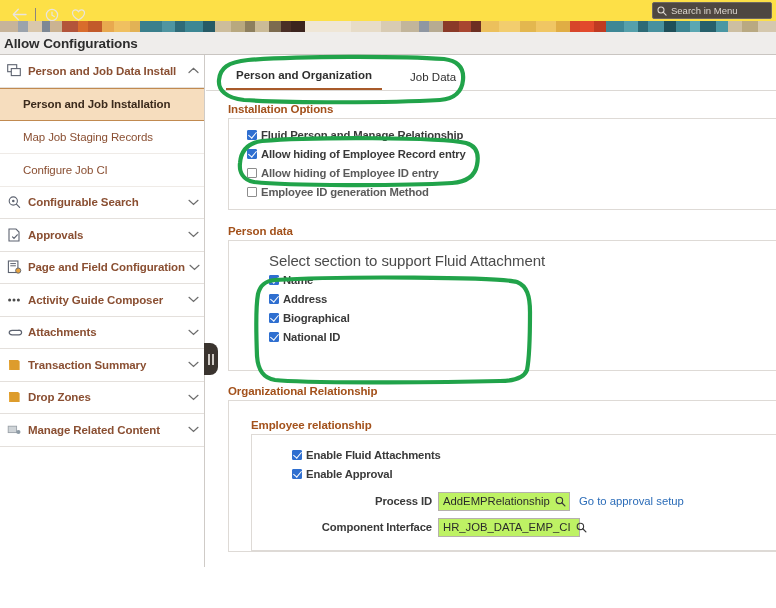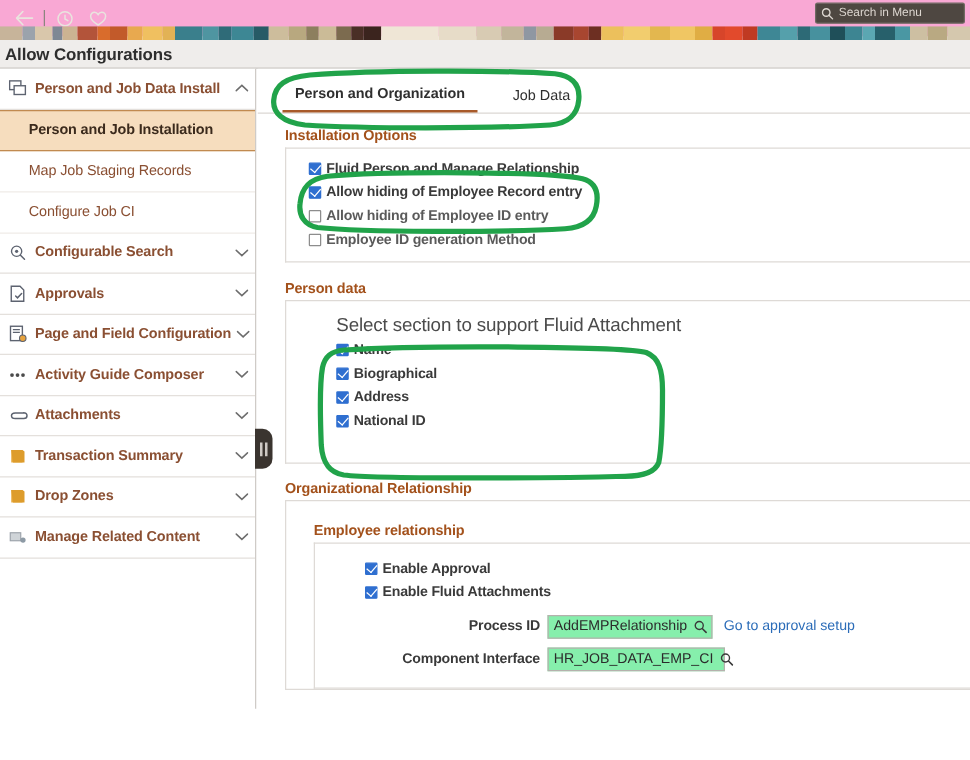--- a/index.html
+++ b/index.html
@@ -8,21 +8,21 @@
     width: 776px; height: 608px;
     overflow: hidden;
     font-family: "Liberation Sans", sans-serif;
     background: #ffffff;
   }
 
   
   #topbar {
     position: absolute; top: 0; left: 0;
     width: 776px; height: 29px;
-    background: #f9a8d4;
+    background: #fde047;
     display: flex; align-items: center;
   }
   #topbar .left-icons {
     display: flex; align-items: center; gap: 0;
     padding-left: 6px;
   }
   .topicon {
     width: 26px; height: 20px;
     display: flex; align-items: center; justify-content: center;
     color: #e9e4de;
@@ -232,21 +232,21 @@
     padding-left: 40px;
   }
   .fieldlabel {
     font-size: 11.3px; color: #3a3a3a; font-weight: bold;
     width: 140px; text-align: right; margin-right: 6px;
     letter-spacing: -0.15px;
   }
   .inputwrap {
     display: flex; align-items: center;
     border: 1px solid #b5b1ad;
-    background: #86efac;
+    background: #bef264;
     height: 19px;
     padding: 0 3px 0 4px;
   }
   .inputwrap .val {
     font-size: 11.3px; color: #2b2b2b;
     white-space: nowrap; flex: 1;
   }
   .inputwrap .mag {
     margin-left: 5px; display: flex; align-items: center;
   }
@@ -548,45 +548,45 @@
   <div class="group" style="margin-top:15px;">
     <div class="group-title">Person data</div>
     <div class="group-box" style="padding:10px 0 24px 0;">
       <div class="subhint">Select section to support Fluid Attachment</div>
       <div class="cbrow indent-more">
         <span class="cb checked"></span>
         <span class="cblabel">Name</span>
       </div>
       <div class="cbrow indent-more">
         <span class="cb checked"></span>
-        <span class="cblabel">Biographical</span>
+        <span class="cblabel">Address</span>
       </div>
       <div class="cbrow indent-more">
         <span class="cb checked"></span>
-        <span class="cblabel">Address</span>
+        <span class="cblabel">Biographical</span>
       </div>
       <div class="cbrow indent-more">
         <span class="cb checked"></span>
         <span class="cblabel">National ID</span>
       </div>
     </div>
   </div>
 
   <div class="group" style="margin-top:14px;">
     <div class="group-title">Organizational Relationship</div>
     <div class="group-box" style="padding:8px 0 0 0;">
       <div class="inner-title">Employee relationship</div>
       <div class="inner-box" style="padding:10px 0 10px 0;">
         <div class="cbrow indent-more">
           <span class="cb checked"></span>
-          <span class="cblabel">Enable Approval</span>
+          <span class="cblabel">Enable Fluid Attachments</span>
         </div>
         <div class="cbrow indent-more">
           <span class="cb checked"></span>
-          <span class="cblabel">Enable Fluid Attachments</span>
+          <span class="cblabel">Enable Approval</span>
         </div>
         <div class="fieldrow" style="margin-top:5px;">
           <span class="fieldlabel">Process ID</span>
           <span class="inputwrap" style="width:132px;">
             <span class="val">AddEMPRelationship</span>
             <span class="mag">
               <svg width="11" height="11" viewBox="0 0 12 12">
                   <circle cx="4.8" cy="4.8" r="3.5" fill="none" stroke="#3a3a3a" stroke-width="1.2"></circle>
                   <line x1="7.4" y1="7.4" x2="10.8" y2="10.8" stroke="#3a3a3a" stroke-width="1.4" stroke-linecap="round"></line>
                 </svg>

